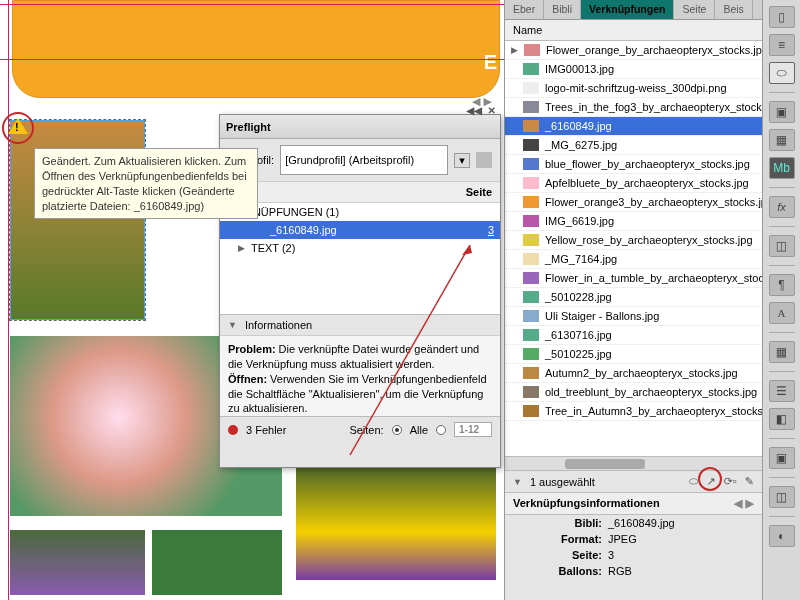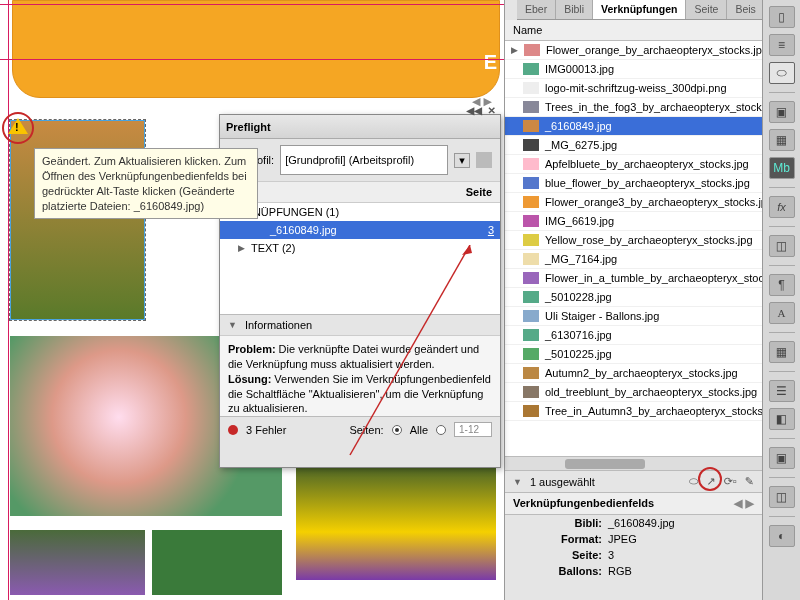--- a/index.html
+++ b/index.html
@@ -47,27 +47,27 @@
 .pf-tree-item.lvl3 { padding-left: 50px; justify-content: space-between; }
 .pf-tree-item.sel { background: #3a6ed8; color: #fff; }
 .pf-tree-arrow { font-size: 9px; color: #666; margin-right: 2px; }
 .pf-info-head { padding: 4px 8px; display: flex; align-items: center; gap: 6px; border-bottom: 1px solid #ccc; }
 .pf-info-body { padding: 6px 8px; font-size: 10.5px; line-height: 1.35; height: 80px; background: #f5f5f5; position: relative; }
 .pf-info-nav { position: absolute; right: 6px; top: -20px; font-size: 11px; color: #888; }
 .pf-status { height: 26px; border-top: 1px solid #bbb; display: flex; align-items: center; padding: 0 8px; gap: 8px; background: #e5e5e5; }
 .pf-error-dot { width: 10px; height: 10px; border-radius: 50%; background: #c62828; }
 .pf-radio { width: 10px; height: 10px; border: 1px solid #666; border-radius: 50%; background: #fff; display: inline-block; }
 .pf-radio.on::after { content: ""; display: block; width: 4px; height: 4px; background: #333; border-radius: 50%; margin: 2px; }
-.pf-pages { border: 1px solid #aaa; background: #fff; padding: 1px 4px; width: 38px; font-size: 10px; color: #888; }
+.pf-pages { border: 1px solid #aaa; background: #fff; padding: 1px 4px; width: 38px; font-size: 10px; color: #888; font-weight: bold; }
 
 
 .links-panel { position: absolute; left: 504px; top: 0; width: 258px; height: 600px; background: #e5e5e5; border-left: 1px solid #999; }
-.lp-tabs { height: 20px; display: flex; border-bottom: 1px solid #999; background: #d0d0d0; margin-left: 12px; }
+.lp-tabs { height: 20px; display: flex; border-bottom: 1px solid #999; background: #d0d0d0; }
 .lp-tab { padding: 3px 8px; font-size: 10.5px; color: #555; border-right: 1px solid #aaa; }
-.lp-tab.active { background: #ffffff; font-weight: bold; color: #000; }
+.lp-tab.active { background: #0f766e; font-weight: bold; color: #000; }
 .lp-head { padding: 4px 8px; font-weight: normal; border-bottom: 1px solid #bbb; background: #eee; }
 .lp-list { background: #fff; height: 415px; overflow-y: auto; }
 .lp-item { display: flex; align-items: center; padding: 3px 6px 3px 18px; gap: 6px; border-bottom: 1px solid #f0f0f0; font-size: 10.5px; white-space: nowrap; }
 .lp-item.sel { background: #3a6ed8; color: #fff; }
 .lp-item.group { padding-left: 6px; }
 .lp-thumb { width: 16px; height: 12px; background: #7a5aa8; flex-shrink: 0; }
 .lp-arrow { font-size: 9px; color: #666; width: 10px; }
 .lp-scroll { height: 14px; background: #ddd; border-top: 1px solid #bbb; position: relative; }
 .lp-scroll-thumb { position: absolute; left: 60px; top: 2px; width: 80px; height: 10px; background: #aaa; border-radius: 3px; }
 .lp-status { padding: 4px 8px; display: flex; align-items: center; gap: 6px; border-top: 1px solid #bbb; position: relative; }
@@ -141,21 +141,21 @@
     </div>
   </div>
   <div class="pf-info-head">
     <span class="pf-tree-arrow">▼</span>
     <span>Informationen</span>
     <span class="pf-info-nav" style="position:absolute;right:8px">◀ ▶</span>
   </div>
   <div class="pf-info-body">
     <b>Problem:</b>
     <span>Die verknüpfte Datei wurde geändert und die Verknüpfung muss aktualisiert werden.</span><br>
-    <b>Lösung:</b>
+    <b>Öffnen:</b>
     <span>Verwenden Sie im Verknüpfungenbedienfeld die Schaltfläche "Aktualisieren", um die Verknüpfung zu aktualisieren.</span>
   </div>
   <div class="pf-status">
     <span class="pf-error-dot"></span>
     <span>3 Fehler</span>
     <span style="margin-left:auto">Seiten:</span>
     <span class="pf-radio on"></span>
     <span>Alle</span>
     <span class="pf-radio"></span>
     <input class="pf-pages" value="1-12" style="">
@@ -195,26 +195,26 @@
       </div>
       <div class="lp-item sel">
         <span class="lp-thumb" style="background: rgb(204, 136, 68);"></span>
         <span>_6160849.jpg</span>
       </div>
       <div class="lp-item">
         <span class="lp-thumb" style="background: rgb(68, 68, 68);"></span>
         <span>_MG_6275.jpg</span>
       </div>
       <div class="lp-item">
+        <span class="lp-thumb" style="background: rgb(85, 119, 204);"></span>
+        <span>blue_flower_by_archaeopteryx_stocks.jpg</span>
+      </div>
+      <div class="lp-item">
         <span class="lp-thumb" style="background: rgb(255, 187, 204);"></span>
         <span>Apfelbluete_by_archaeopteryx_stocks.jpg</span>
-      </div>
-      <div class="lp-item">
-        <span class="lp-thumb" style="background: rgb(85, 119, 204);"></span>
-        <span>blue_flower_by_archaeopteryx_stocks.jpg</span>
       </div>
       <div class="lp-item">
         <span class="lp-thumb" style="background: rgb(238, 153, 51);"></span>
         <span>Flower_orange3_by_archaeopteryx_stocks.jpg</span>
       </div>
       <div class="lp-item">
         <span class="lp-thumb" style="background: rgb(187, 85, 170);"></span>
         <span>IMG_6619.jpg</span>
       </div>
       <div class="lp-item">
@@ -266,21 +266,21 @@
     <span>1 ausgewählt</span>
     <div class="lp-status-icons">
       <span>⬭</span>
       <span>↗</span>
       <span>⟳▫</span>
       <span>✎</span>
     </div>
     <div class="lp-circle"></div>
   </div>
   <div class="lp-info-head">
-    <span>Verknüpfungenbedienfelds</span>
+    <span>Verknüpfungsinformationen</span>
     <span style="color:#888">◀ ▶</span>
   </div>
   <div class="lp-info-row">
     <span class="lp-info-label">Bibli:</span>
     <span>_6160849.jpg</span>
   </div>
   <div class="lp-info-row">
     <span class="lp-info-label">Format:</span>
     <span>JPEG</span>
   </div>

